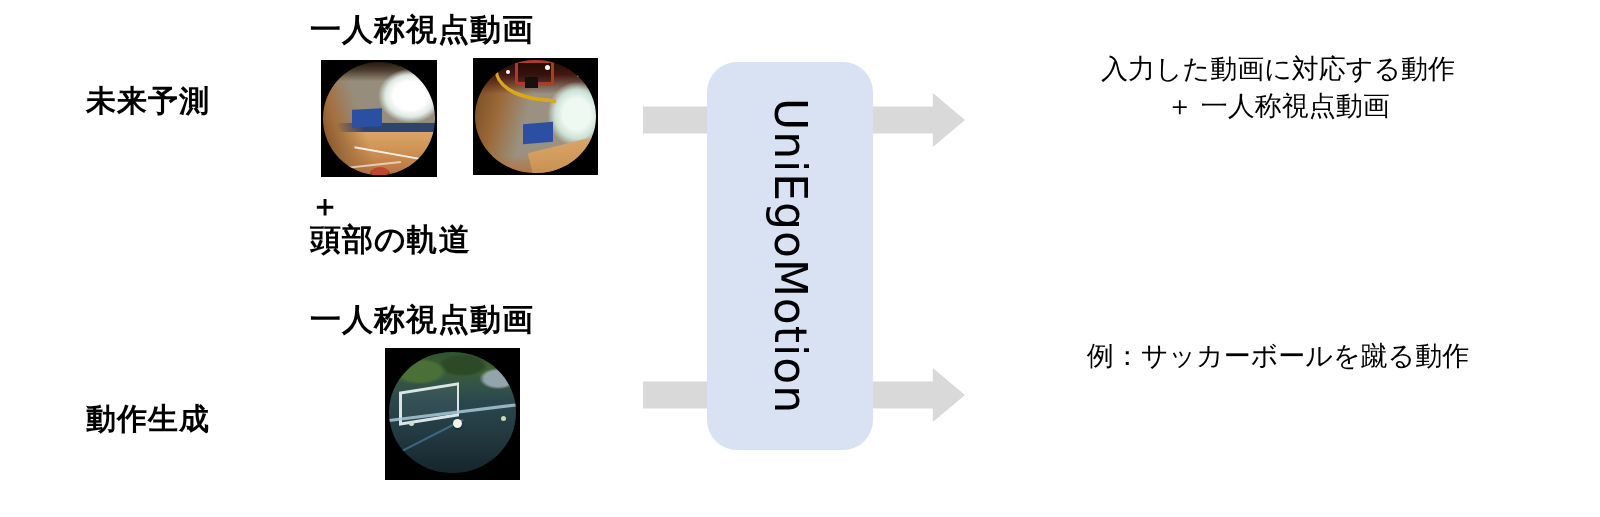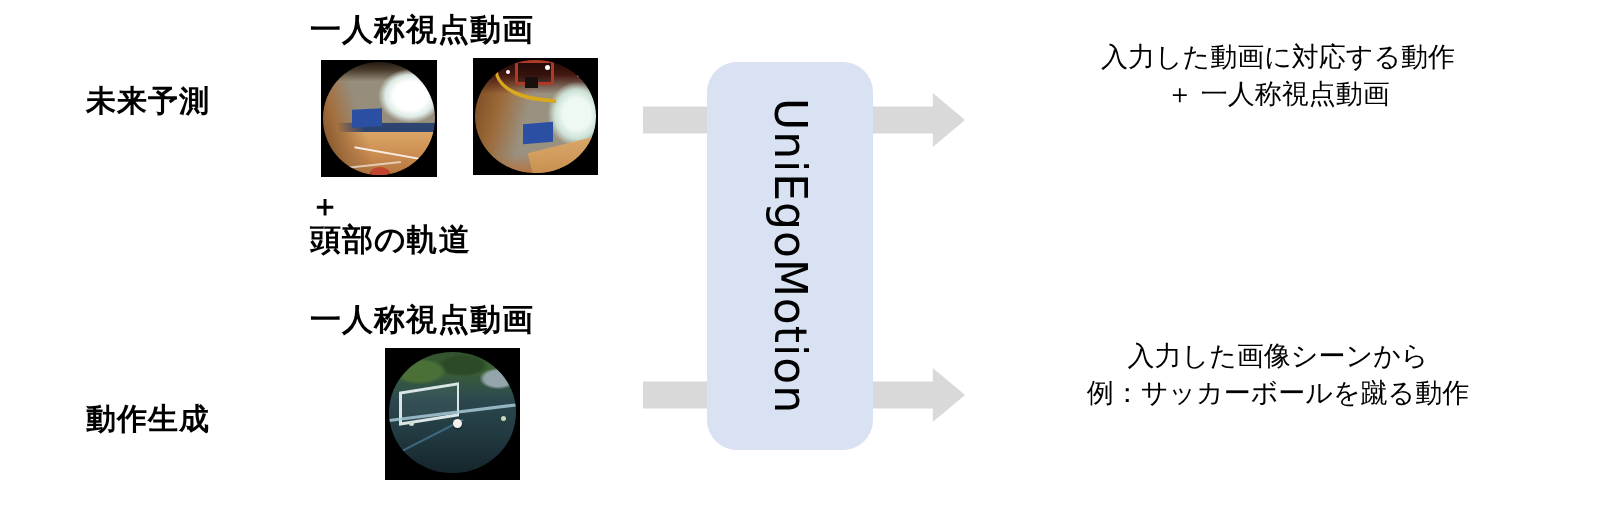--- a/index.html
+++ b/index.html
@@ -90,21 +90,21 @@
     position:absolute;left:50%;top:50%;
     transform:translate(-50%,-50%) rotate(90deg);
     font-family:"DejaVu Sans",sans-serif;font-size:44px;font-weight:400;
     letter-spacing:1px;white-space:nowrap;color:#000;
   }
   
   .output-text{
     position:absolute;width:520px;text-align:center;
     font-size:27px;line-height:37px;font-weight:400;color:#000;
   }
-  .output-text.top{left:1018px;top:39px;}
+  .output-text.top{left:1018px;top:51px;}
   .output-text.bottom{left:1018px;top:338px;}
 </style>
 </head>
 <body>
 
 <div class="canvas">
 
   <div class="task-label top">
     <div>未来予測</div>
   </div>
@@ -156,17 +156,16 @@
   <div class="model-box">
     <span class="model-name">UniEgoMotion</span>
   </div>
 
   <div class="output-text top">
     <div>入力した動画に対応する動作</div>
     <div>＋ 一人称視点動画</div>
   </div>
 
   <div class="output-text bottom">
-    <div>入力した画像シーンから</div>
     <div>例：サッカーボールを蹴る動作</div>
   </div>
 
 </div>
 
 </body></html>

